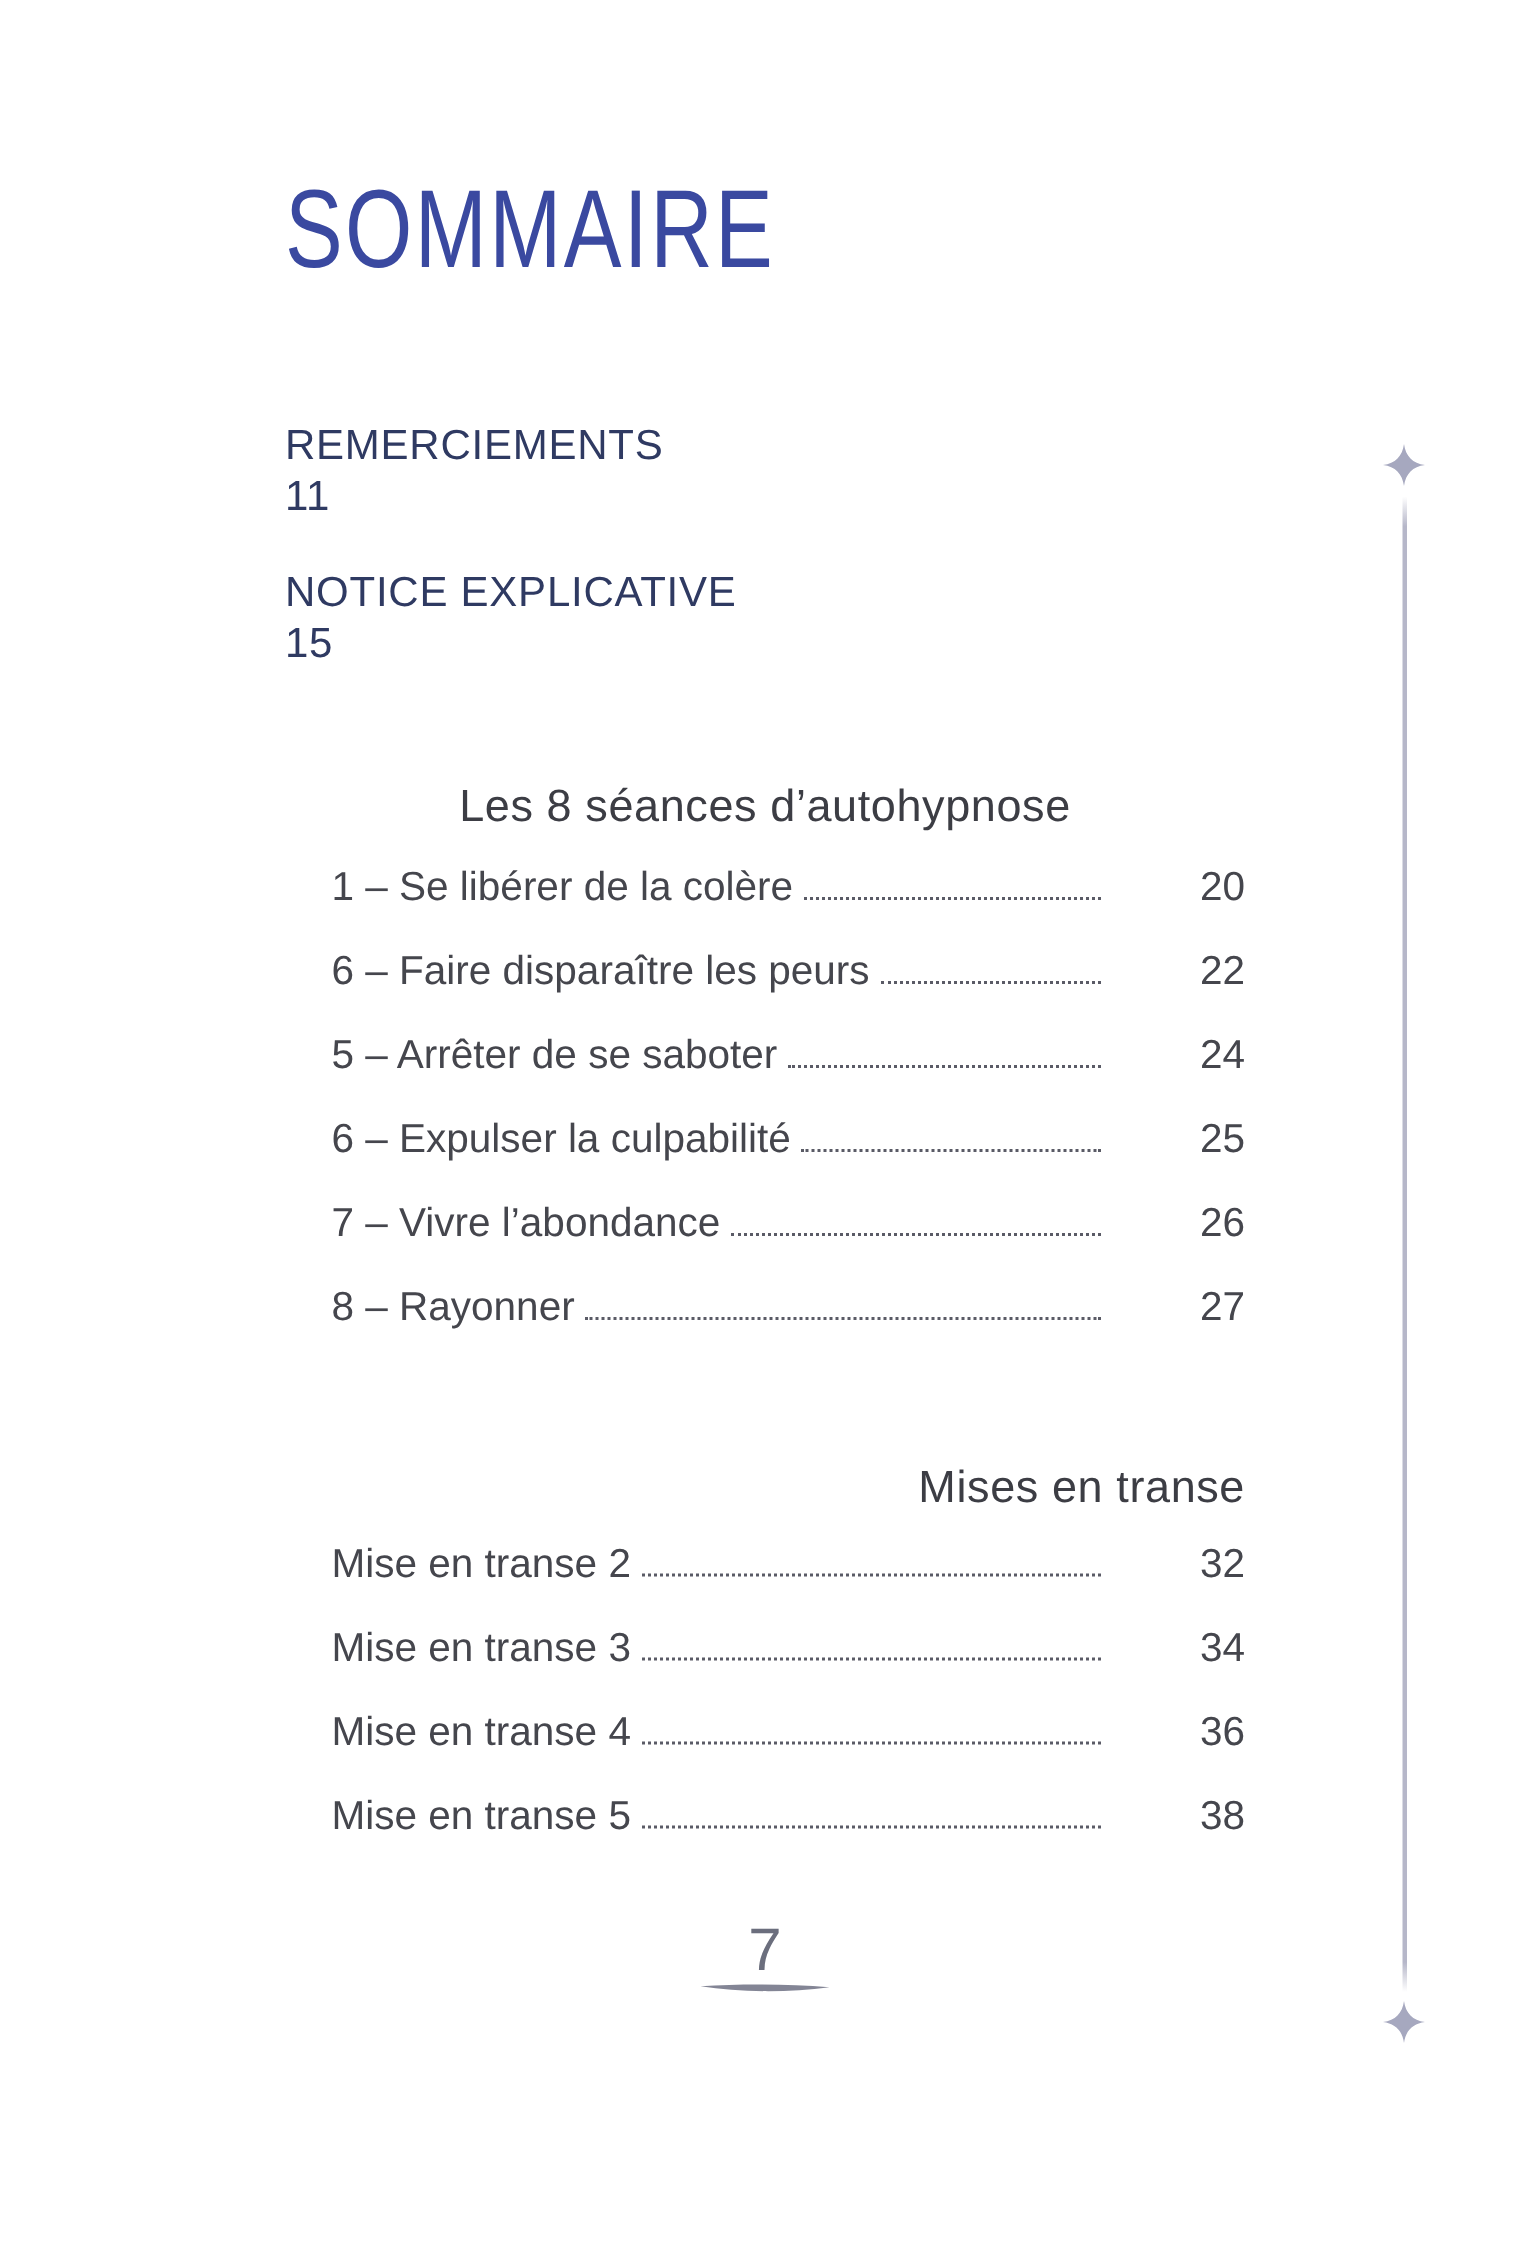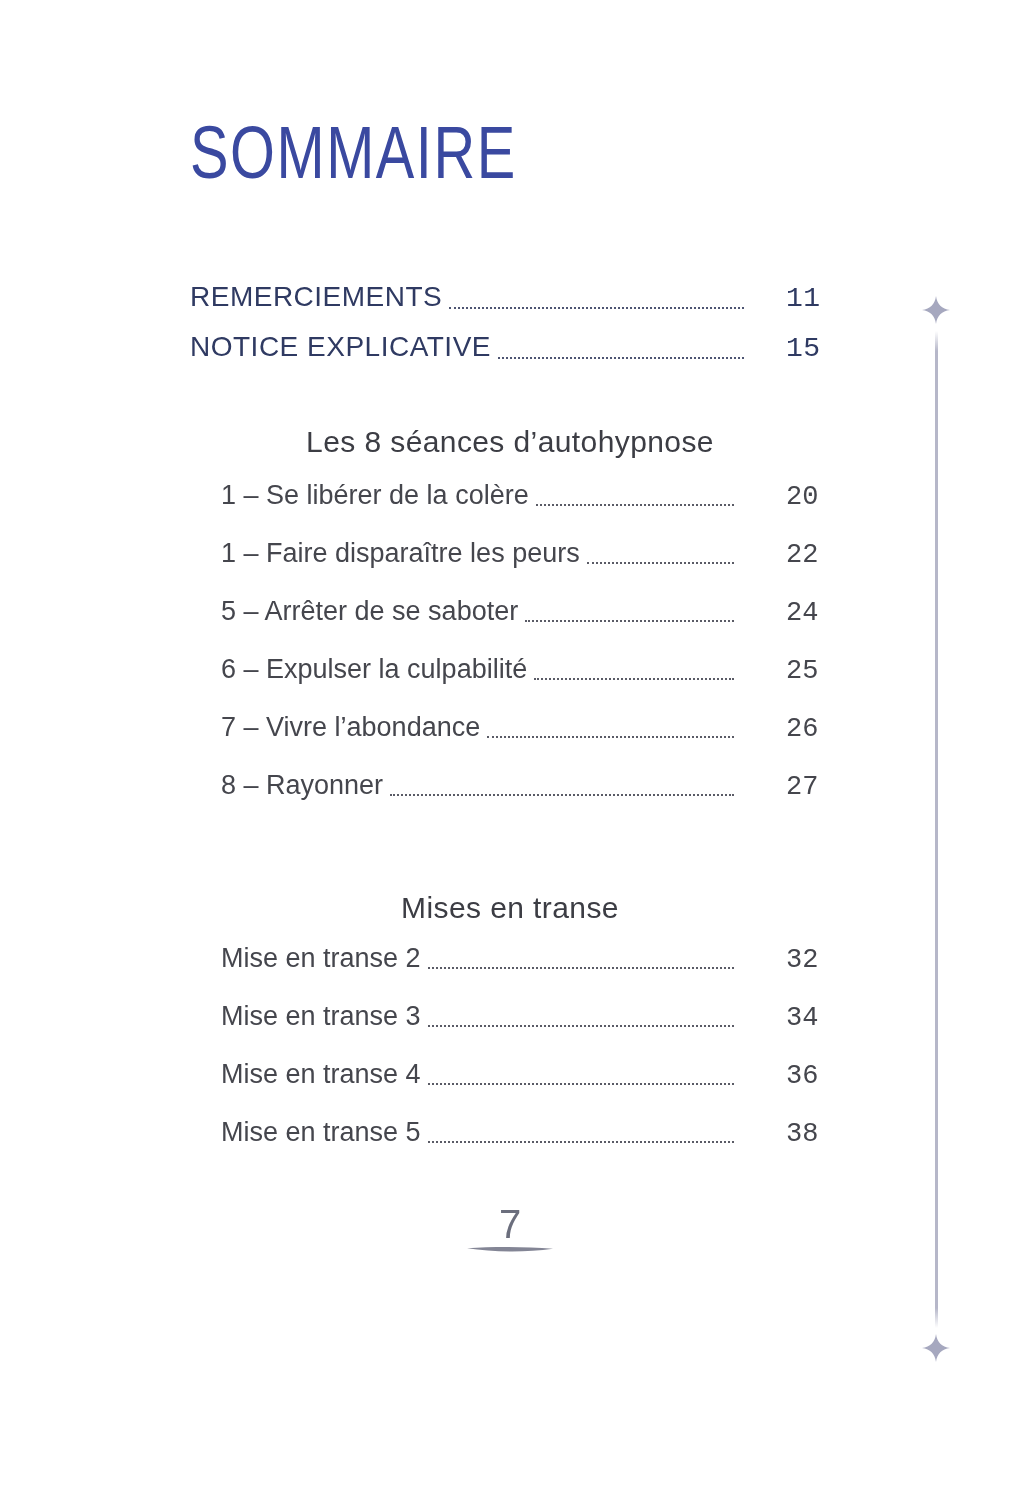--- a/index.html
+++ b/index.html
@@ -37,27 +37,28 @@
     line-height: 1;
   }
   .leader {
     flex: 1 1 auto;
     align-self: flex-end;
     border-bottom: 2px dotted #5a5b66;
     margin: 0 52px 5px 7px;
   }
   .pagenum {
     flex: 0 0 44px;
-    font-family: Liberation Mono, monospace;
+    text-align: right;
   }
   .front-row {
     font-size: 28px;
     color: #2f3a62;
     margin-bottom: 20px;
     letter-spacing: 0.5px;
+    flex-direction: column;
   }
   .front-row .leader {
     border-bottom-color: #4e5572;
     margin-right: 42px;
     margin-bottom: 4px;
   }
   .entry-row {
     font-size: 27px;
     color: #45464d;
     margin-bottom: 29px;
@@ -66,21 +67,21 @@
   .section-heading {
     font-size: 30px;
     line-height: 1;
     font-weight: 300;
     color: #3c3d44;
     text-align: center;
     letter-spacing: 0.4px;
     margin: 0 0 25px 0;
   }
   .toc-section:nth-of-type(1) .section-heading { margin-top: 64px; }
-  .toc-section:nth-of-type(2) .section-heading { margin-top: 92px; margin-bottom: 22px; }
+  .toc-section:nth-of-type(2) .section-heading { margin-top: 92px; margin-bottom: 22px; text-align: right; }
   .footer {
     margin-top: 56px;
     text-align: center;
   }
   .folio {
     font-size: 40px;
     line-height: 1;
     color: #6b6e7d;
   }
   .folio-swash {
@@ -123,21 +124,21 @@
     <div id="sections">
         <section class="toc-section">
     <h2 class="section-heading">Les 8 séances d’autohypnose</h2>
     <div class="section-rows">
             <div class="row entry-row">
     <span class="label">1 – Se libérer de la colère</span>
     <span class="leader"></span>
     <span class="pagenum">20</span>
   </div>
             <div class="row entry-row">
-    <span class="label">1 – Faire disparaître les peurs</span>
+    <span class="label">6 – Faire disparaître les peurs</span>
     <span class="leader"></span>
     <span class="pagenum">22</span>
   </div>
             <div class="row entry-row">
     <span class="label">5 – Arrêter de se saboter</span>
     <span class="leader"></span>
     <span class="pagenum">24</span>
   </div>
             <div class="row entry-row">
     <span class="label">6 – Expulser la culpabilité</span>

